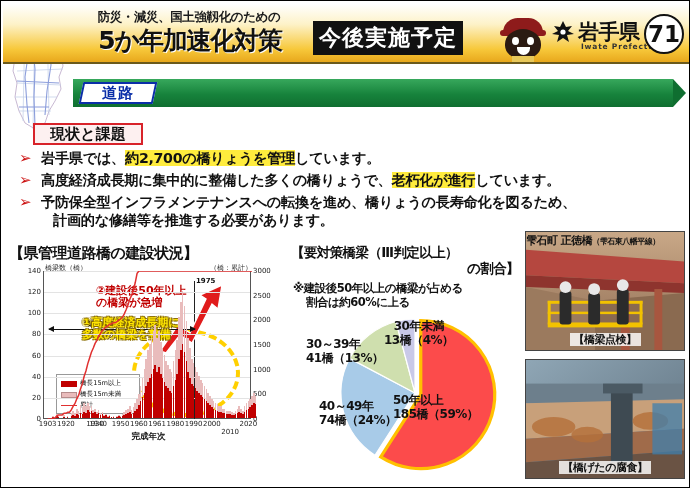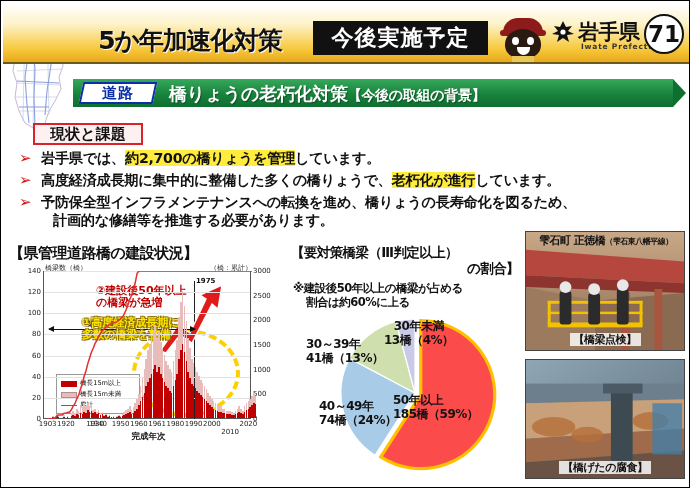--- a/index.html
+++ b/index.html
@@ -23,21 +23,21 @@
     font-size: 12.5px; font-weight: bold; color: #1b1b1b; letter-spacing: -0.4px;
     text-align: center; white-space: nowrap;
   }
   .hdr-main {
     position: absolute; left: 56px; top: 20px; width: 262px;
     font-size: 25px; font-weight: bold; color: #111; letter-spacing: -1.2px;
     text-align: center; white-space: nowrap;
     text-shadow: 1px 1px 0 #fff;
   }
   .hdr-badge {
-    position: absolute; left: 310px; top: 17px; width: 175px; height: 34px;
+    position: absolute; left: 310px; top: 17px; width: 150px; height: 34px;
     background: #111; color: #fff; font-size: 22px; font-weight: bold;
     letter-spacing: 1px; text-align: center; line-height: 34px; white-space: nowrap;
   }
   
   .mascot { position: absolute; left: 498px; top: 12px; width: 44px; height: 46px; }
   .mascot-hat { position:absolute; left:2px; top:2px; width:40px; height:17px;
      background:#8e1b1b; border-radius: 20px 20px 3px 3px; }
   .mascot-hat:after { content:""; position:absolute; left:-3px; top:12px; width:46px; height:6px;
      background:#8e1b1b; border-radius:4px; }
   .mascot-face { position:absolute; left:4px; top:13px; width:36px; height:30px;
@@ -173,21 +173,21 @@
   .pie-lbl { position: absolute; font-size: 12px; font-weight: bold; color: #111;
              white-space: nowrap; line-height: 14px; letter-spacing: -0.5px; }
 
   
   .photo { position: absolute; left: 524px; width: 160px; height: 120px;
            border: 1px solid #444; overflow: hidden; }
   .photo.top { top: 230px; }
   .photo.bot { top: 358px; }
   .ph-title { position: absolute; left: 0; top: 0; width: 100%; height: 17px;
               font-size: 11px; font-weight: bold; color: #111; z-index: 4;
-              padding-left: 13px; line-height: 17px; white-space: nowrap; letter-spacing:-0.5px;}
+              padding-left: 0; line-height: 17px; white-space: nowrap; letter-spacing:-0.5px;}
   .ph-title .sm { font-size: 8px; }
   .ph-cap { position: absolute; left: 0; bottom: 3px; width: 100%; text-align: center;
             font-size: 11px; font-weight: bold; color: #111; z-index: 4; letter-spacing:-0.5px;}
   .ph-cap span { background: rgba(255,255,255,.82); padding: 0 4px; }
   .ph-img { position: absolute; left: 0; top: 0; width: 100%; height: 100%; }
 </style>
 </head>
 <body>
 
 <div class="slide">
@@ -202,20 +202,21 @@
       <g stroke="#2f4fbf" stroke-width="1.1" fill="none">
         <path d="M28 3 L27 30 L30 58 L29 86 L30 116"></path>
         <path d="M22 10 L24 38 L20 66 L22 94 L24 112"></path>
         <path d="M40 8 L44 30 L46 54 L42 80 L40 104"></path>
         <path d="M14 34 L50 32 M10 48 L56 48 M12 70 L54 72 M14 96 L44 96"></path>
       </g>
     </svg>
   </div>
 
   <div class="header">
+    <div class="hdr-sub">防災・減災、国土強靱化のための</div>
     <div class="hdr-main">5か年加速化対策</div>
     <div class="hdr-badge">今後実施予定</div>
 
     <div class="mascot">
       <div class="mascot-hat"></div>
       <div class="mascot-face">
         <div class="mascot-eye l"></div>
         <div class="mascot-eye r"></div>
         <div class="mascot-mouth"></div>
       </div>
@@ -229,23 +230,20 @@
       </svg>
     </div>
     <div class="hdr-pref">岩手県</div>
     <div class="hdr-pref-en">Iwate Prefecture</div>
     <div class="hdr-num">71</div>
   </div>
 
   <div class="titlebar">
     <div class="tag-road">
       <span>道路</span>
-    </div>
-    <div class="title-text">
-      <span>橋りょうの老朽化対策</span><span class="sm">【今後の取組の背景】</span>
     </div>
   </div>
 
   <div class="situation-box">現状と課題</div>
 
   <div class="bullets">
     <div class="bullet">
       <span class="arrow">➢</span><span>岩手県では、</span><span class="hl">約2,700の橋りょうを管理</span><span>しています。</span>
     </div>
     <div class="bullet">

